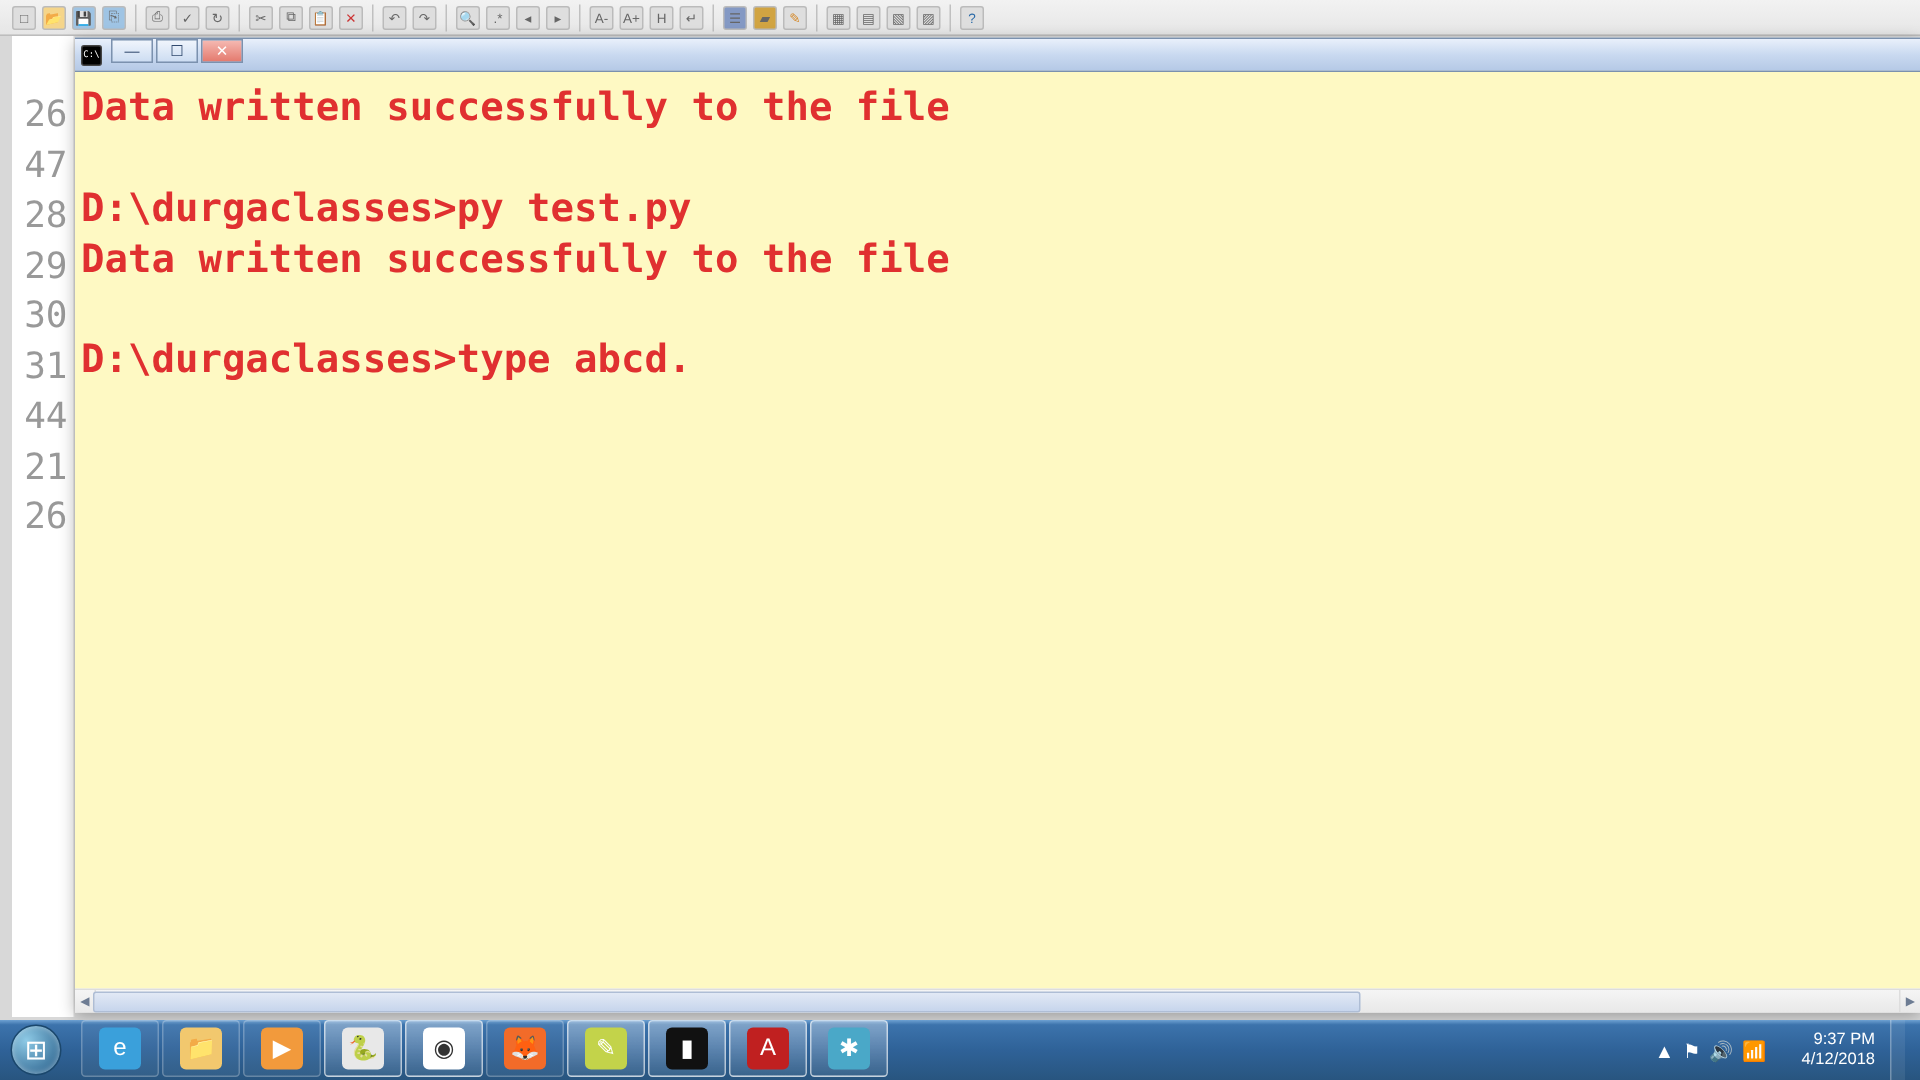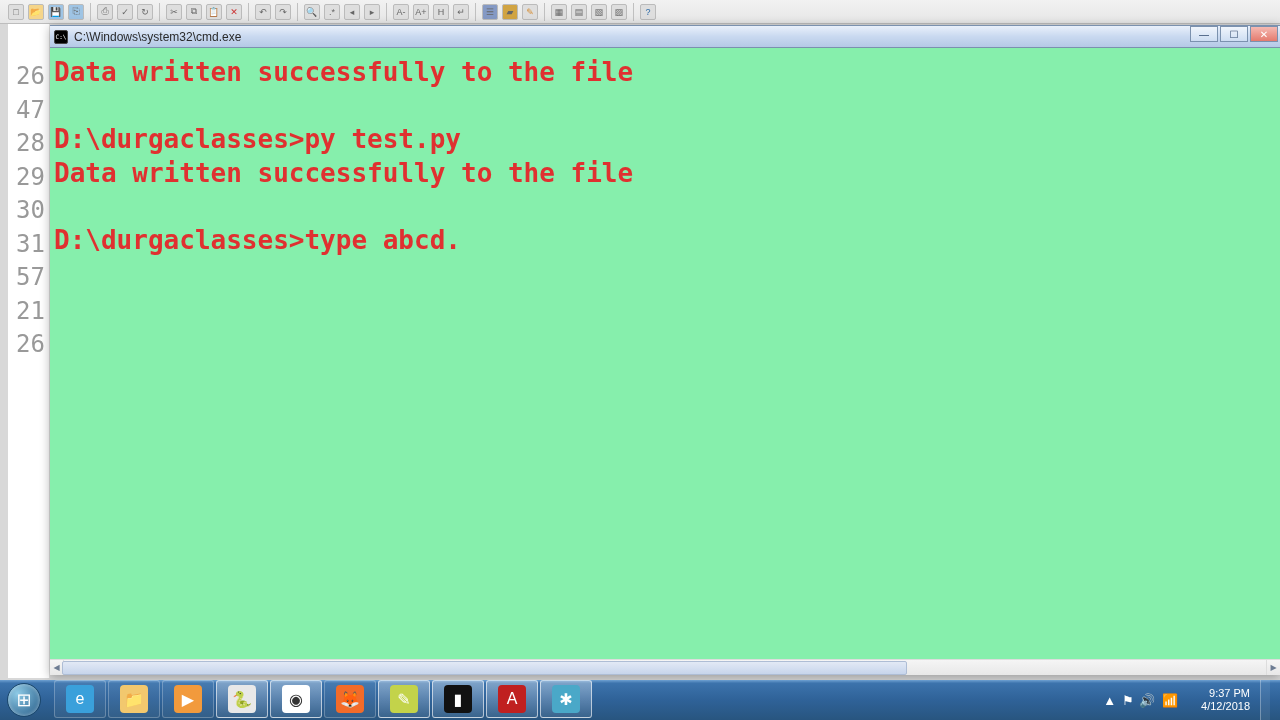--- a/index.html
+++ b/index.html
@@ -120,21 +120,21 @@
   align-items: center;
   justify-content: center;
   color: #314a6e;
 }
 .win-btn.close {
   background: linear-gradient(#f5b9b2, #e47a6e);
   color: #fff;
 }
 .cmd-body {
   flex: 1;
-  background: #86efac;
+  background: #fef9c3;
   color: #e03030;
   font-family: Consolas, "Lucida Console", monospace;
   font-size: 26px;
   font-weight: bold;
   padding: 8px 0 0 4px;
   line-height: 33.5px;
   white-space: pre;
   overflow: hidden;
 }
 .cmd-hscroll {
@@ -283,29 +283,28 @@
 
 <div class="ruler"></div>
 
 <div class="gutter">
   <div>26</div>
   <div>47</div>
   <div>28</div>
   <div>29</div>
   <div>30</div>
   <div>31</div>
-  <div>57</div>
+  <div>44</div>
   <div>21</div>
   <div>26</div>
 </div>
 
 <div class="cmd-window">
   <div class="cmd-titlebar">
     <div class="cmd-icon"></div>
-    <div class="cmd-title">C:\Windows\system32\cmd.exe</div>
     <div class="win-buttons">
       <div class="win-btn">—</div>
       <div class="win-btn">☐</div>
       <div class="win-btn close">✕</div>
     </div>
   </div>
   <div class="cmd-body"><span>Data written successfully to the file</span>
 <span></span>
 <span>D:\durgaclasses&gt;py test.py</span>
 <span>Data written successfully to the file</span>

